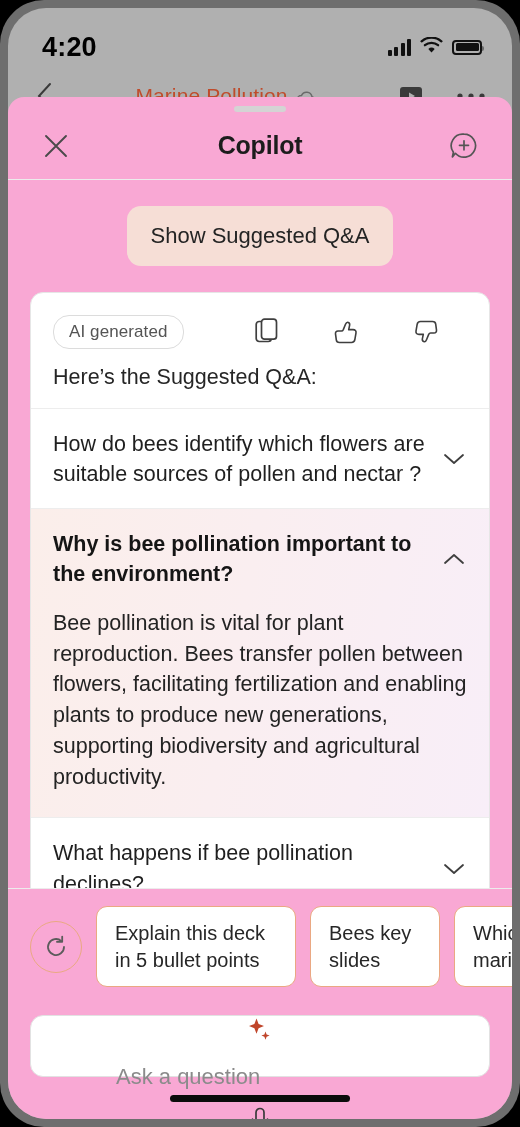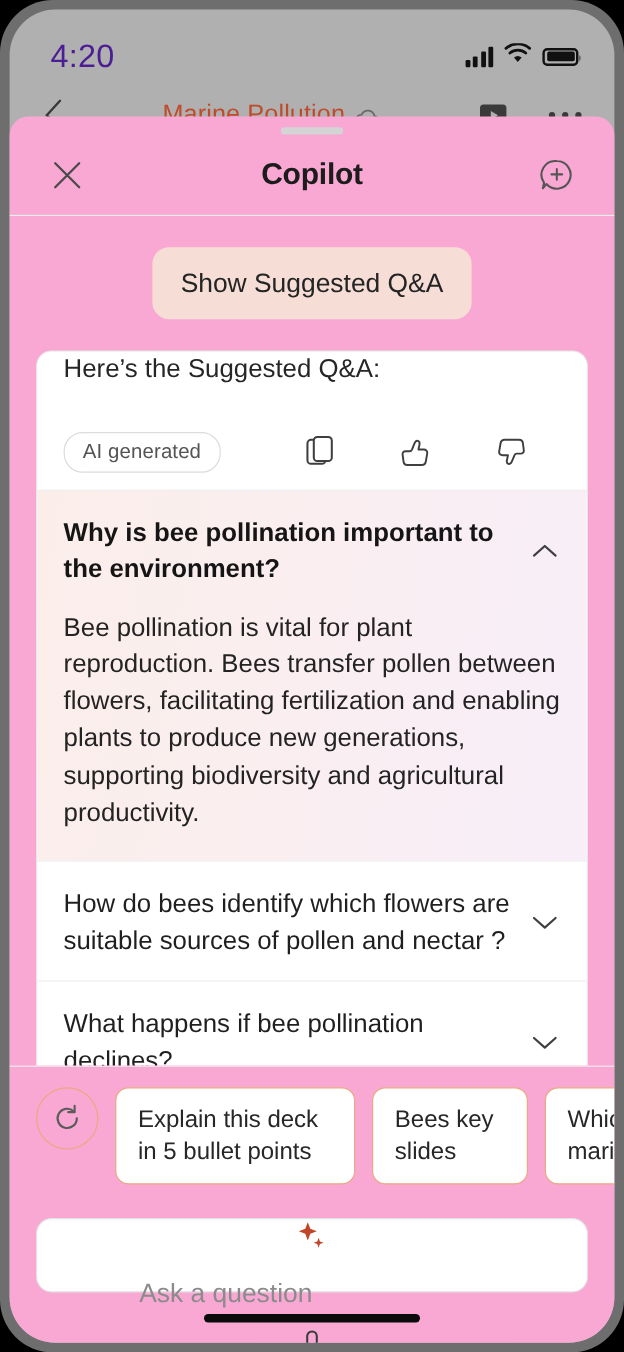--- a/index.html
+++ b/index.html
@@ -37,22 +37,22 @@
     position: absolute;
     top: 0; left: 0; right: 0;
     height: 62px;
     display: flex;
     align-items: center;
     justify-content: space-between;
     padding: 16px 30px 0 34px;
   }
   #status-time {
     font-size: 27px;
-    font-weight: 400;
-    color: #4c1d95;
+    font-weight: 700;
+    color: #000000;
     letter-spacing: 0.2px;
   }
   #status-right {
     display: flex;
     align-items: center;
     gap: 9px;
   }
   .sig-bars { display: flex; align-items: flex-end; gap: 2.5px; height: 17px; }
   .sig-bars i { display: block; width: 4px; background: #111; border-radius: 1px; }
   .sig-bars i:nth-child(1) { height: 6px; }
@@ -236,20 +236,21 @@
     line-height: 1.44;
     color: #232323;
   }
 
   
   #chips-bar {
     flex: none;
     border-top: 1px solid #ececec;
     padding: 17px 0 14px 22px;
     display: flex;
+    align-items: center;
     gap: 14px;
     overflow: hidden;
   }
   #refresh-btn {
     flex: none;
     width: 52px; height: 52px;
     border: 1px solid #eaa882;
     border-radius: 50%;
     display: flex; align-items: center; justify-content: center;
     color: #5b5b5b;
@@ -388,22 +389,20 @@
     </div>
 
     <div id="chat">
 
       <div id="user-msg-row">
         <div id="user-bubble">Show Suggested Q&amp;A</div>
       </div>
 
       <div id="answer-card">
 
-        <div id="intro-line">Here’s the Suggested Q&amp;A:</div>
-
         <div id="card-top">
           <span id="ai-badge">AI generated</span>
           <div id="card-actions">
             <span class="act-btn">
               <svg width="26" height="28" viewBox="0 0 26 28">
                 <rect x="1.2" y="3.5" width="15" height="20" rx="3" stroke="#3f3f3f" stroke-width="1.7" fill="none"></rect>
                 <rect x="6.5" y="1.2" width="15" height="20" rx="3" stroke="#3f3f3f" stroke-width="1.7" fill="#fff"></rect>
               </svg>
             </span>
             <span class="act-btn">
@@ -412,41 +411,43 @@
               </svg>
             </span>
             <span class="act-btn">
               <svg width="30" height="30" viewBox="0 0 30 30">
                 <path d="M21.5 4.5c1.8 0 3 1 3.2 2.6l.8 6c.2 1.7-.8 2.9-2.5 2.9h-3.4c-1 0-1.5.5-1.9 1.4l-2.2 5.3c-.6 1.5-1.6 2.3-2.8 1.9-1.2-.4-1.6-1.4-1.3-2.9l.9-4.3H7.9c-2 0-3.2-1.3-2.9-3.2l1.1-6.6C6.4 5.7 7.6 4.5 9.5 4.5z" stroke="#3f3f3f" stroke-width="1.6" fill="none" stroke-linejoin="round"></path>
               </svg>
             </span>
           </div>
         </div>
 
+        <div id="intro-line">Here’s the Suggested Q&amp;A:</div>
+
+        <div class="qa-item">
+          <div class="qa-head">
+            <div class="qa-q">How do bees identify which flowers are suitable sources of pollen and nectar ?</div>
+            <span class="chev">
+              <svg width="22" height="14" viewBox="0 0 22 14">
+                  <path d="M2 3 11 11l9-8" stroke="#3f3f3f" stroke-width="1.8" fill="none" stroke-linecap="round" stroke-linejoin="round"></path>
+                </svg>
+            </span>
+          </div>
+        </div>
+
         <div class="qa-item qa-expanded">
           <div class="qa-head">
             <div class="qa-q">Why is bee pollination important to the environment?</div>
             <span class="chev">
               <svg width="22" height="14" viewBox="0 0 22 14">
                   <path d="M2 11 11 3l9 8" stroke="#3f3f3f" stroke-width="1.8" fill="none" stroke-linecap="round" stroke-linejoin="round"></path>
                 </svg>
             </span>
           </div>
           <div class="qa-body">Bee pollination is vital for plant reproduction. Bees transfer pollen between flowers, facilitating fertilization and enabling plants to produce new generations, supporting biodiversity and agricultural productivity.</div>
-        </div>
-
-        <div class="qa-item">
-          <div class="qa-head">
-            <div class="qa-q">How do bees identify which flowers are suitable sources of pollen and nectar ?</div>
-            <span class="chev">
-              <svg width="22" height="14" viewBox="0 0 22 14">
-                  <path d="M2 3 11 11l9-8" stroke="#3f3f3f" stroke-width="1.8" fill="none" stroke-linecap="round" stroke-linejoin="round"></path>
-                </svg>
-            </span>
-          </div>
         </div>
 
         <div class="qa-item">
           <div class="qa-head">
             <div class="qa-q">What happens if bee pollination declines?</div>
             <span class="chev">
               <svg width="22" height="14" viewBox="0 0 22 14">
                   <path d="M2 3 11 11l9-8" stroke="#3f3f3f" stroke-width="1.8" fill="none" stroke-linecap="round" stroke-linejoin="round"></path>
                 </svg>
             </span>

